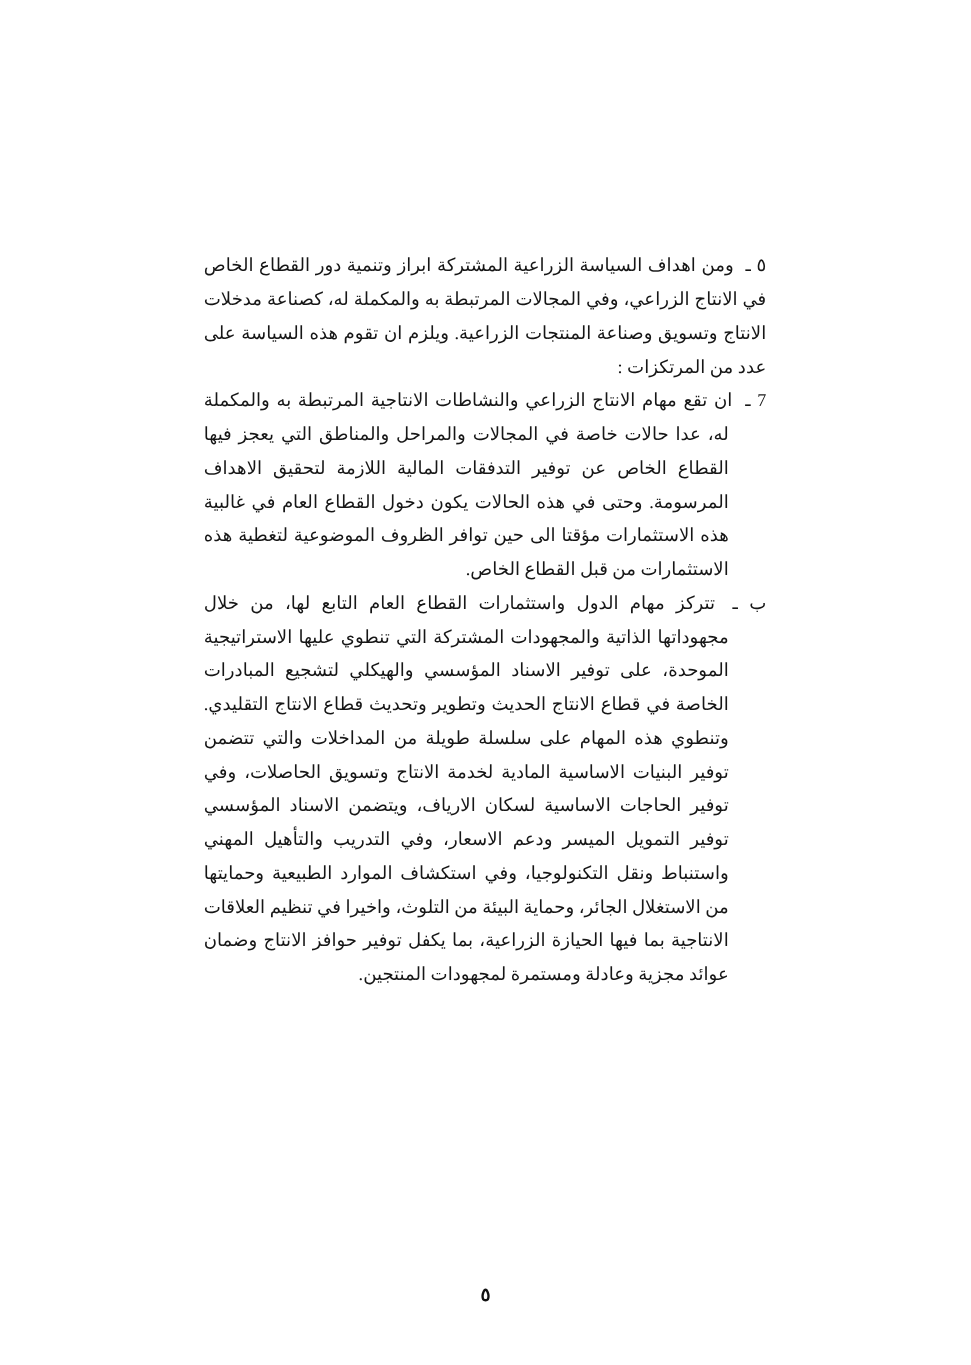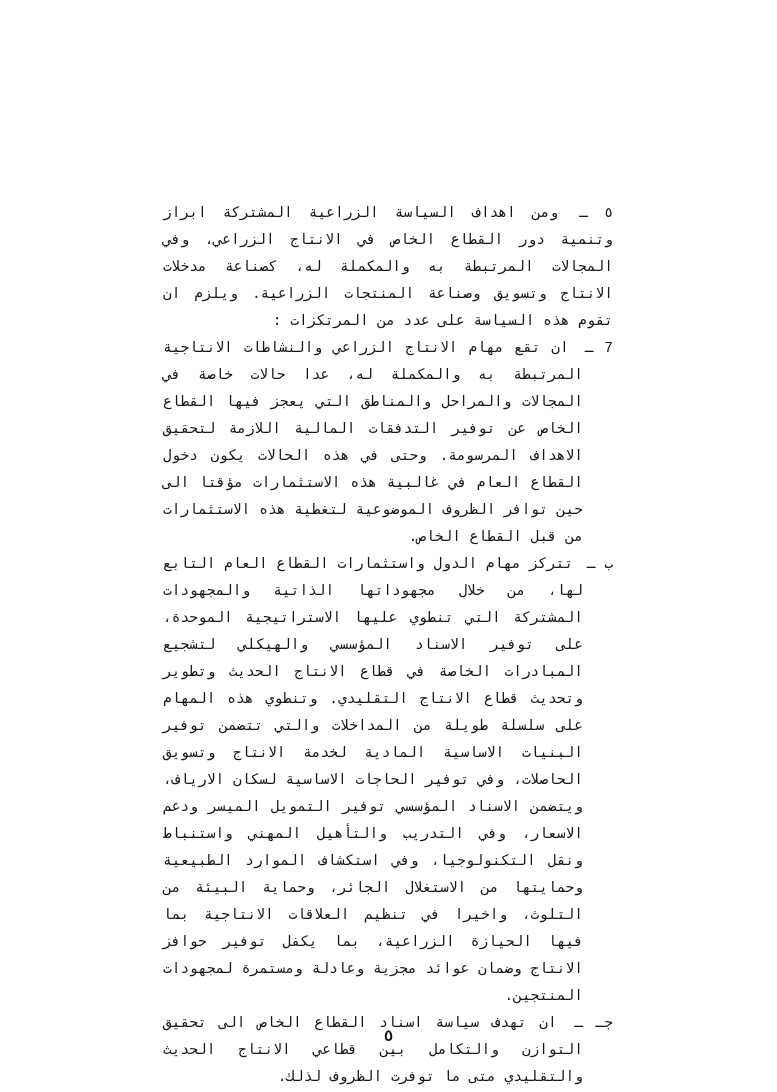--- a/index.html
+++ b/index.html
@@ -8,21 +8,21 @@
     background: #e8e8e8;
   }
   .page {
     position: relative;
     width: 777px;
     height: 1092px;
     margin: 0 auto;
     background: #ffffff;
     overflow: hidden;
     direction: rtl;
-    font-family: Liberation Mono, monospace;
+    font-family: Liberation Serif, serif;
     color: #161616;
   }
   .text-block {
     position: absolute;
     top: 200px;
     right: 164px;
     width: 450px;
     font-size: 14.5px;
     line-height: 27px;
     text-align: justify;
@@ -65,22 +65,18 @@
     <p class="para hang">
       <span class="marker">7 ـ</span>
       <span>ان تقع مهام الانتاج الزراعي والنشاطات الانتاجية المرتبطة به والمكملة له، عدا حالات خاصة في المجالات والمراحل والمناطق التي يعجز فيها القطاع الخاص عن توفير التدفقات المالية اللازمة لتحقيق الاهداف المرسومة. وحتى في هذه الحالات يكون دخول القطاع العام في غالبية هذه الاستثمارات مؤقتا الى حين توافر الظروف الموضوعية لتغطية هذه الاستثمارات من قبل القطاع الخاص.</span>
     </p>
 
     <p class="para hang">
       <span class="marker">ب ـ</span>
       <span>تتركز مهام الدول واستثمارات القطاع العام التابع لها، من خلال مجهوداتها الذاتية والمجهودات المشتركة التي تنطوي عليها الاستراتيجية الموحدة، على توفير الاسناد المؤسسي والهيكلي لتشجيع المبادرات الخاصة في قطاع الانتاج الحديث وتطوير وتحديث قطاع الانتاج التقليدي. وتنطوي هذه المهام على سلسلة طويلة من المداخلات والتي تتضمن توفير البنيات الاساسية المادية لخدمة الانتاج وتسويق الحاصلات، وفي توفير الحاجات الاساسية لسكان الارياف، ويتضمن الاسناد المؤسسي توفير التمويل الميسر ودعم الاسعار، وفي التدريب والتأهيل المهني واستنباط ونقل التكنولوجيا، وفي استكشاف الموارد الطبيعية وحمايتها من الاستغلال الجائر، وحماية البيئة من التلوث، واخيرا في تنظيم العلاقات الانتاجية بما فيها الحيازة الزراعية، بما يكفل توفير حوافز الانتاج وضمان عوائد مجزية وعادلة ومستمرة لمجهودات المنتجين.</span>
     </p>
 
-    <p class="para hang">
-      <span class="marker">جـ ـ</span>
-      <span>ان تهدف سياسة اسناد القطاع الخاص الى تحقيق التوازن والتكامل بين قطاعي الانتاج الحديث والتقليدي متى ما توفرت الظروف لذلك.</span>
-    </p>
 
   </div>
 
   <div class="page-number">٥</div>
 
 </div>
 
 </body></html>

